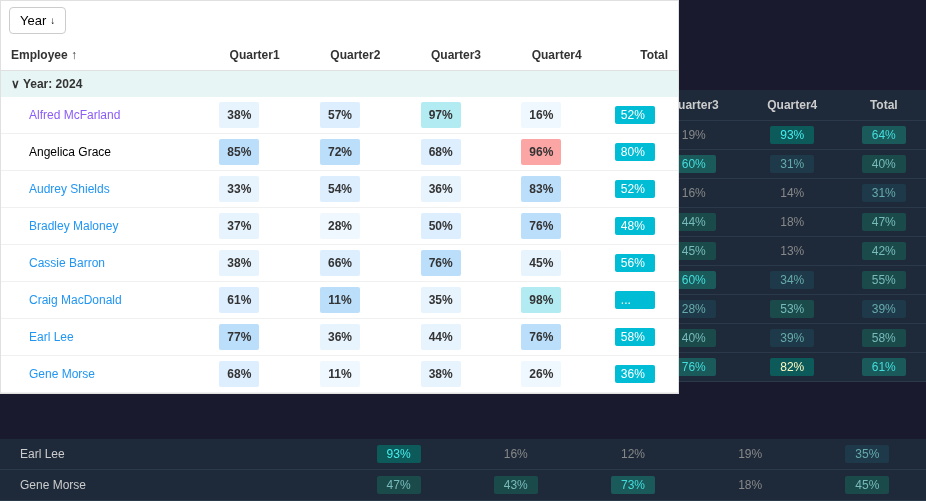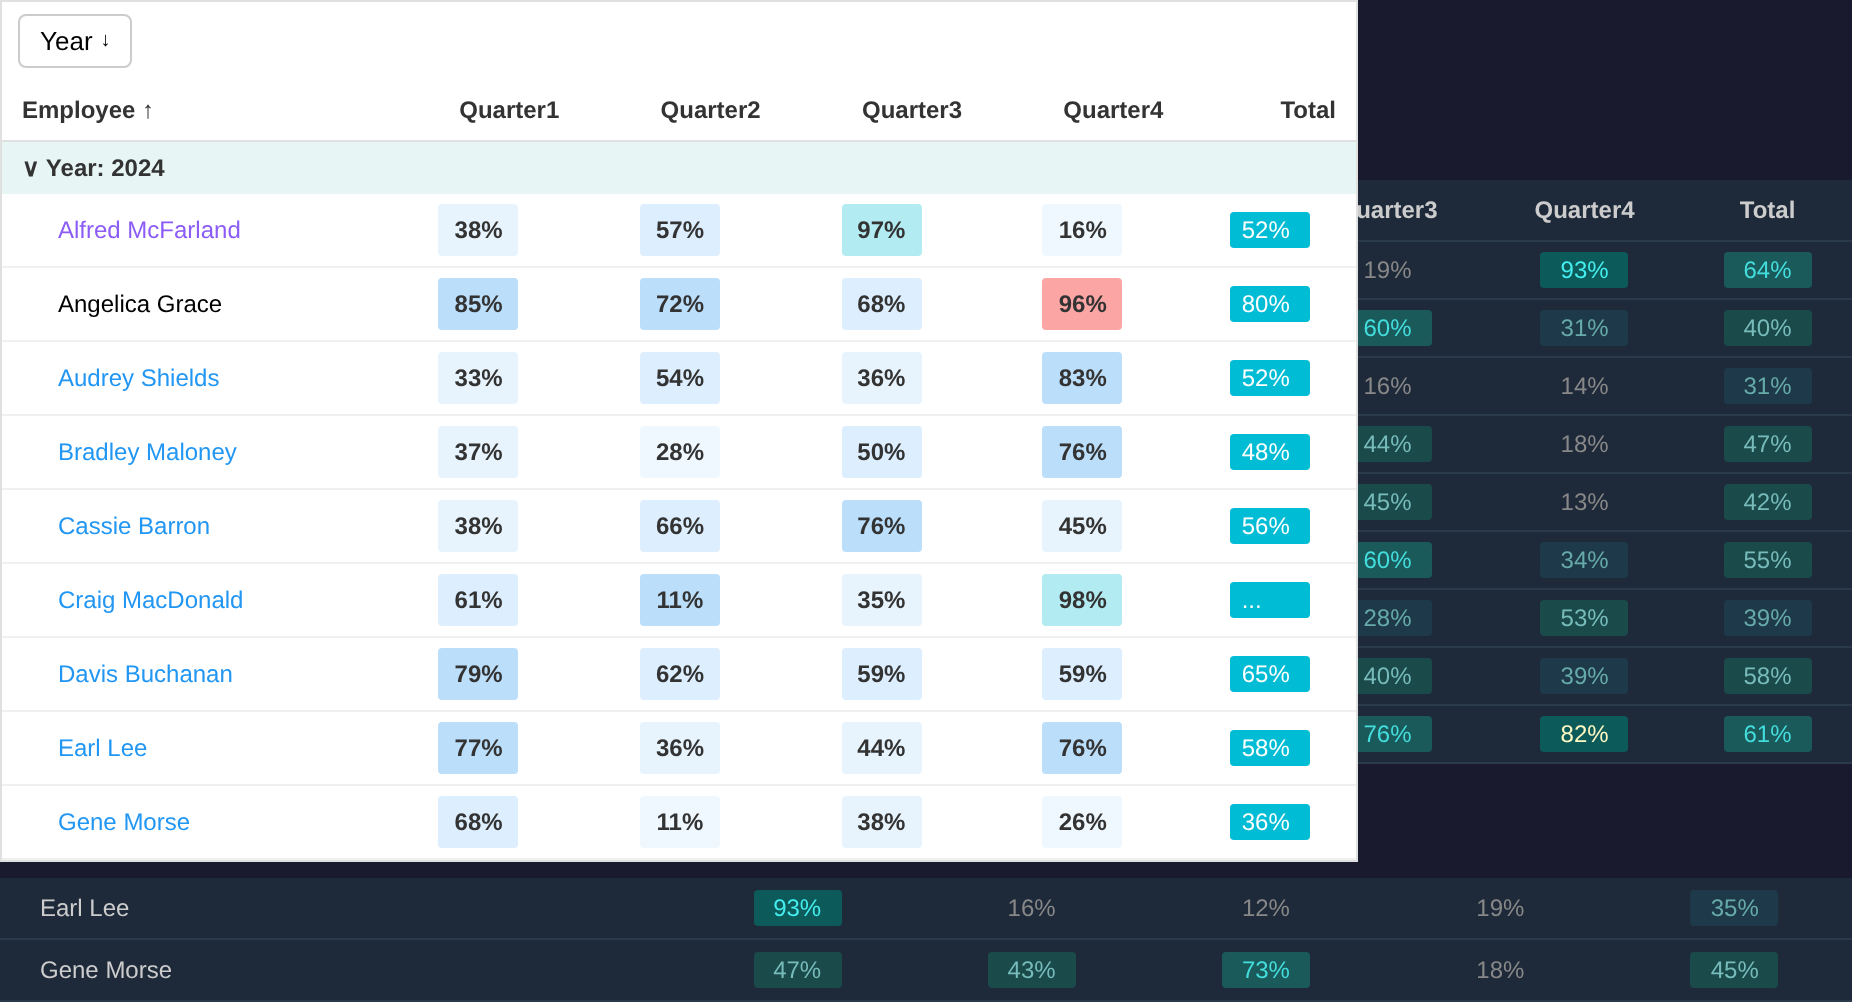--- a/index.html
+++ b/index.html
@@ -261,28 +261,20 @@
   </tr>
           <tr>
     <td class="employee-name" style="color:#2196F3">Craig MacDonald</td>
     <td class="num-cell"><span class="cell-val" style="background:#ddeeff">61%</span></td>
     <td class="num-cell"><span class="cell-val" style="background:#bbdefb">11%</span></td>
     <td class="num-cell"><span class="cell-val" style="background:#e8f4fd">35%</span></td>
     <td class="num-cell"><span class="cell-val" style="background:#b2ebf2">98%</span></td>
     <td class="num-cell"><span class="total-cyan">...</span></td>
   </tr>
           <tr>
-    <td class="employee-name" style="color:#2196F3">Davis Buchanan</td>
-    <td class="num-cell"><span class="cell-val" style="background:#bbdefb">79%</span></td>
-    <td class="num-cell"><span class="cell-val" style="background:#ddeeff">62%</span></td>
-    <td class="num-cell"><span class="cell-val" style="background:#ddeeff">59%</span></td>
-    <td class="num-cell"><span class="cell-val" style="background:#ddeeff">59%</span></td>
-    <td class="num-cell"><span class="total-cyan">65%</span></td>
-  </tr>
-          <tr>
     <td class="employee-name" style="color:#2196F3">Earl Lee</td>
     <td class="num-cell"><span class="cell-val" style="background:#bbdefb">77%</span></td>
     <td class="num-cell"><span class="cell-val" style="background:#e8f4fd">36%</span></td>
     <td class="num-cell"><span class="cell-val" style="background:#e8f4fd">44%</span></td>
     <td class="num-cell"><span class="cell-val" style="background:#bbdefb">76%</span></td>
     <td class="num-cell"><span class="total-cyan">58%</span></td>
   </tr>
           <tr>
     <td class="employee-name" style="color:#2196F3">Gene Morse</td>
     <td class="num-cell"><span class="cell-val" style="background:#ddeeff">68%</span></td>

